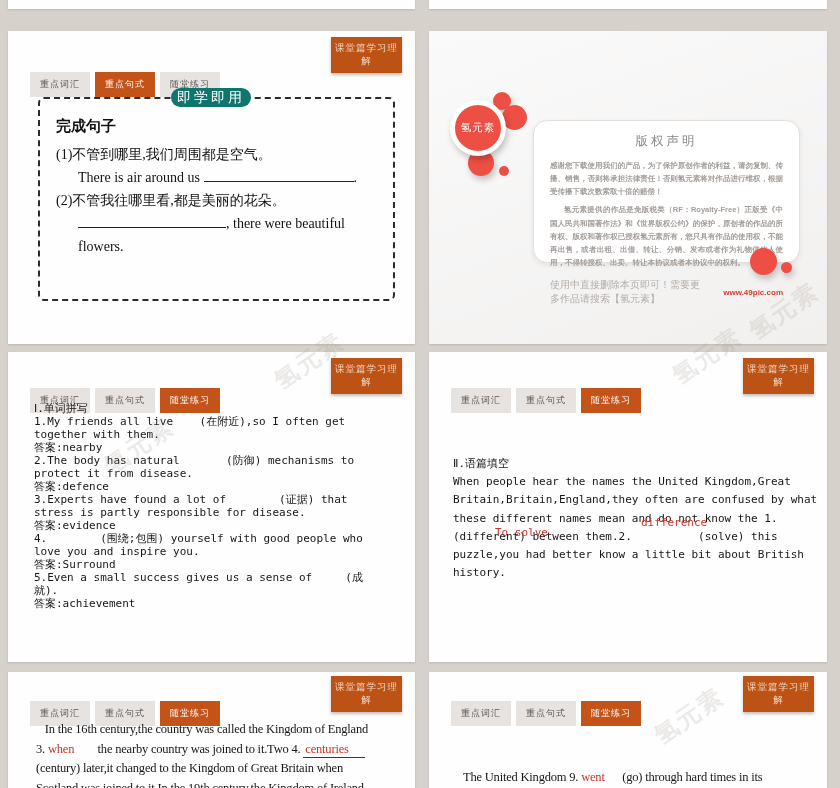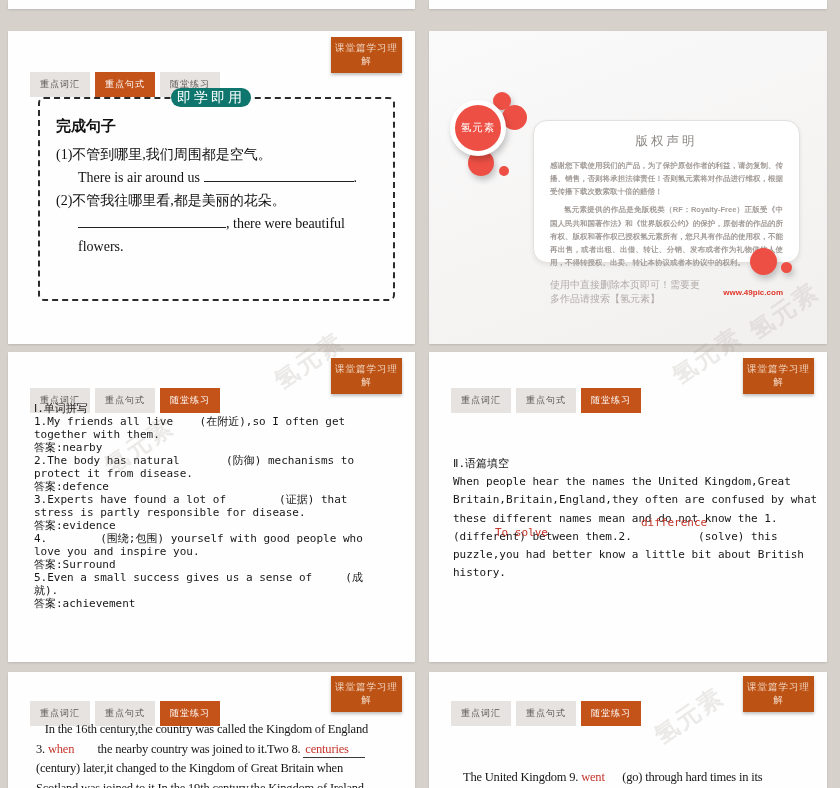--- a/index.html
+++ b/index.html
@@ -168,21 +168,21 @@
   </div>
 
   <div class="slide col-l row3">
     <div class="hbadge" style="top:4px;">课堂篇学习理解</div>
     <div class="tabs tabs-r3">
       <div class="tab">重点词汇</div>
       <div class="tab">重点句式</div>
       <div class="tab active">随堂练习</div>
     </div>
     <div class="serif-body body5"><span>   In the 16th century,the country was called the Kingdom of England
-3. </span><span class="ans-red">when</span><span>        the nearby country was joined to it.Two 8. </span><span class="ans-red u-line">centuries</span><span>
+3. </span><span class="ans-red">when</span><span>        the nearby country was joined to it.Two 4. </span><span class="ans-red u-line">centuries</span><span>
 (century) later,it changed to the Kingdom of Great Britain when
 Scotland was joined to it.In the 19th century,the Kingdom of Ireland</span></div>
   </div>
 
   <div class="slide col-r row3">
     <div class="hbadge" style="top:4px;">课堂篇学习理解</div>
     <div class="tabs tabs-r3">
       <div class="tab">重点词汇</div>
       <div class="tab">重点句式</div>
       <div class="tab active">随堂练习</div>

